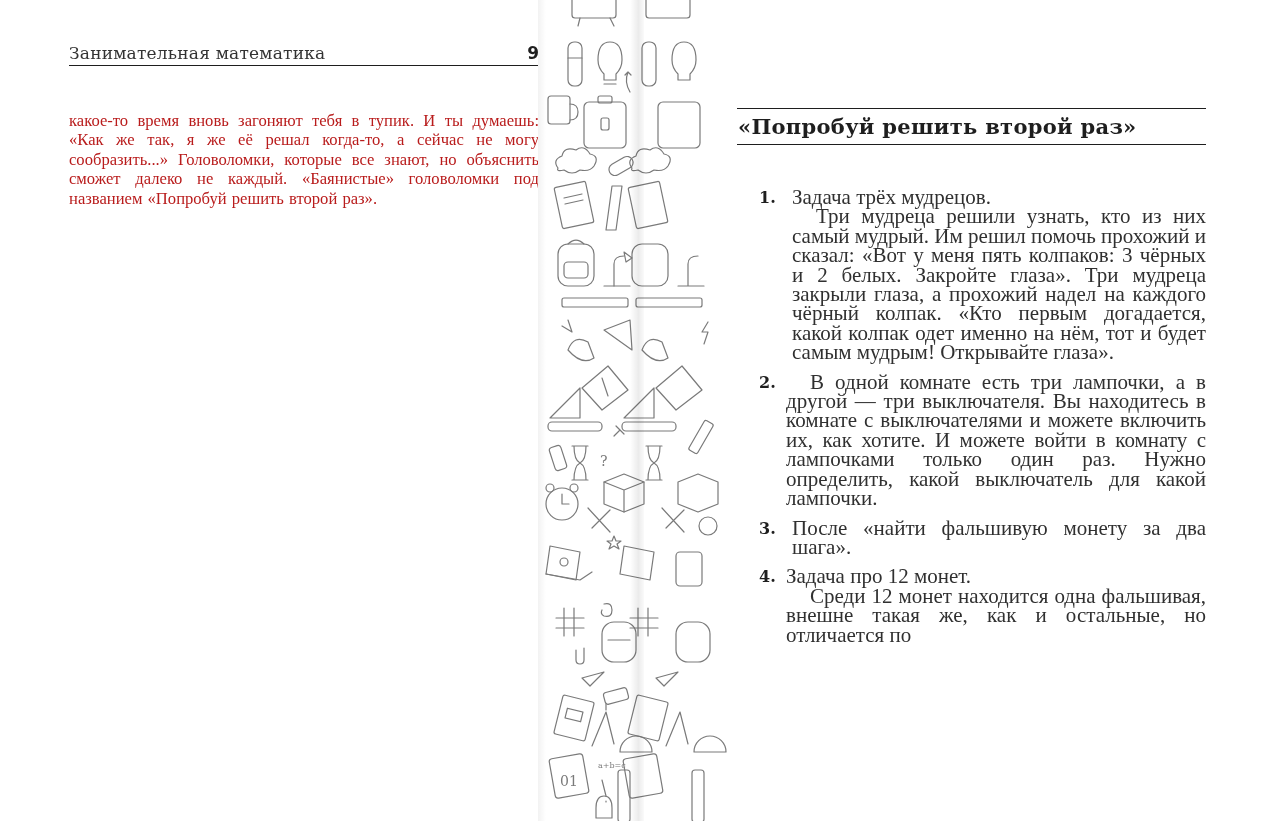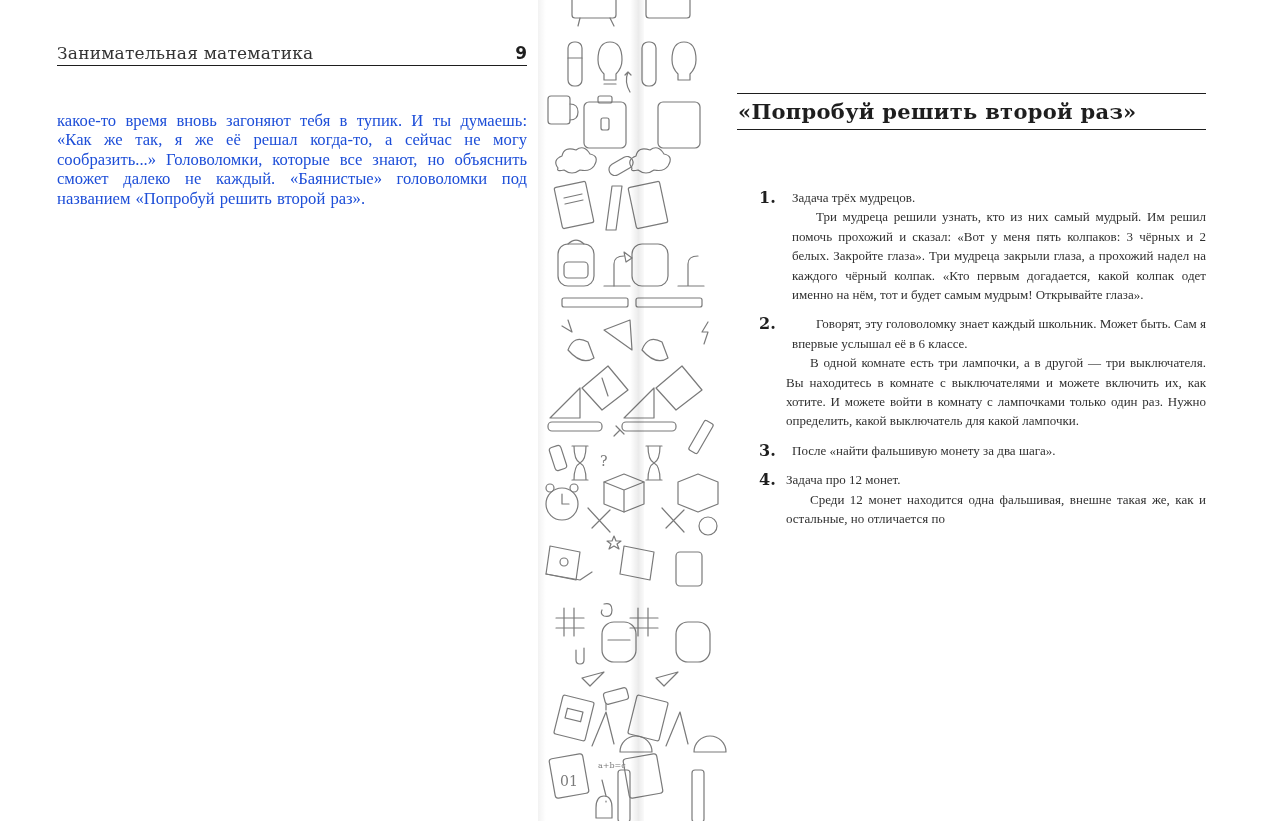--- a/index.html
+++ b/index.html
@@ -1,31 +1,31 @@
 <!DOCTYPE html>
 <html><head>
   <meta charset="utf-8">
   <style>
     * { margin: 0; padding: 0; box-sizing: border-box; }
     html, body { width: 1264px; height: 821px; overflow: hidden; background: #ffffff; }
     body { position: relative; font-family: "DejaVu Serif", "Liberation Serif", serif; color: #2a2a2a; }
 
     
-    .left-page { position: absolute; left: 0; top: 0; width: 540px; height: 643px; }
+    .left-page { position: absolute; left: 12px; top: 0; width: 540px; height: 643px; }
     .running-head {
       position: absolute; left: 57px; top: 40px; width: 470px; height: 26px;
       border-bottom: 1.6px solid #1e1e1e;
       display: flex; justify-content: space-between; align-items: flex-end;
       padding-bottom: 2px;
     }
     .running-title { font-family: "DejaVu Serif", serif; font-size: 17px; color: #333; letter-spacing: 0.2px; }
     .page-number { font-family: "DejaVu Sans", sans-serif; font-weight: bold; font-size: 17px; color: #1e1e1e; }
     .intro-paragraph {
       position: absolute; left: 57px; top: 111px; width: 470px;
-      font-size: 15px; line-height: 19.4px; text-align: justify; color: #1d4ed8;
+      font-size: 15px; line-height: 19.4px; text-align: justify; color: #b91c1c;
       font-family: "Liberation Serif", "DejaVu Serif", serif;
       font-size: 16.6px; word-spacing: 1px;
     }
 
     
     .doodle-strip {
       position: absolute; left: 538px; top: 0; width: 190px; height: 821px;
       background: #ffffff; overflow: hidden;
     }
     .strip-fold {
@@ -34,38 +34,38 @@
     }
     .strip-fold-left {
       position: absolute; left: 0; top: 0; width: 8px; height: 821px;
       background: linear-gradient(to right, rgba(0,0,0,0.05), rgba(0,0,0,0));
     }
     .doodle-strip svg { position: absolute; left: 0; top: 0; }
 
     
     .right-page { position: absolute; left: 728px; top: 0; width: 536px; height: 821px; }
     .section-heading {
-      position: absolute; left: 9px; top: 93px; width: 469px; height: 37px;
+      position: absolute; left: 9px; top: 108px; width: 469px; height: 37px;
       border-top: 1.6px solid #1e1e1e; border-bottom: 1.6px solid #1e1e1e;
       display: flex; align-items: center;
     }
     .section-heading-text {
       font-family: "DejaVu Serif", serif; font-weight: bold; font-size: 21px;
       color: #1e1e1e; letter-spacing: 0.3px; padding-left: 1px;
     }
     .task-list { position: absolute; left: 31px; top: 188px; width: 447px; }
     .task { position: relative; margin-bottom: 10px; }
     .task-number {
       position: absolute; left: 0; top: 0;
       font-family: "DejaVu Serif", serif; font-weight: bold; font-size: 16px; color: #1e1e1e;
     }
     .task-body {
       margin-left: 33px;
       font-family: "Liberation Serif", "DejaVu Serif", serif;
-      font-size: 13px; line-height: 19.4px; color: #303030; text-align: justify;
+      font-size: 21px; line-height: 19.4px; color: #303030; text-align: justify;
     }
     .task.narrow .task-body { margin-left: 27px; }
     .task-title { display: block; }
     .task-para { display: block; text-indent: 24px; }
   </style>
 </head>
 <body>
 
 <section class="left-page">
   <header class="running-head">
@@ -250,21 +250,20 @@
     <li class="task">
       <span class="task-number">1.</span>
       <div class="task-body">
         <span class="task-title">Задача трёх мудрецов.</span>
         <span class="task-para">Три мудреца решили узнать, кто из них самый мудрый. Им решил помочь прохожий и сказал: «Вот у меня пять колпаков: 3 чёрных и 2 белых. Закройте глаза». Три мудреца закрыли глаза, а прохожий надел на каждого чёрный колпак. «Кто первым догадается, какой колпак одет именно на нём, тот и будет самым мудрым! Открывайте глаза».</span>
       </div>
     </li>
     <li class="task narrow">
       <span class="task-number">2.</span>
       <div class="task-body">
-        <span class="task-para" style="margin-left:6px;">Говорят, эту головоломку знает каждый школьник. Может быть. Сам я впервые услышал её в 6 классе.</span>
         <span class="task-para" style="">В одной комнате есть три лампочки, а в другой — три выключателя. Вы находитесь в комнате с выключателями и можете включить их, как хотите. И можете войти в комнату с лампочками только один раз. Нужно определить, какой выключатель для какой лампочки.</span>
       </div>
     </li>
     <li class="task">
       <span class="task-number">3.</span>
       <div class="task-body">
         <span class="task-title">После «найти фальшивую монету за два шага».</span>
       </div>
     </li>
     <li class="task narrow">

